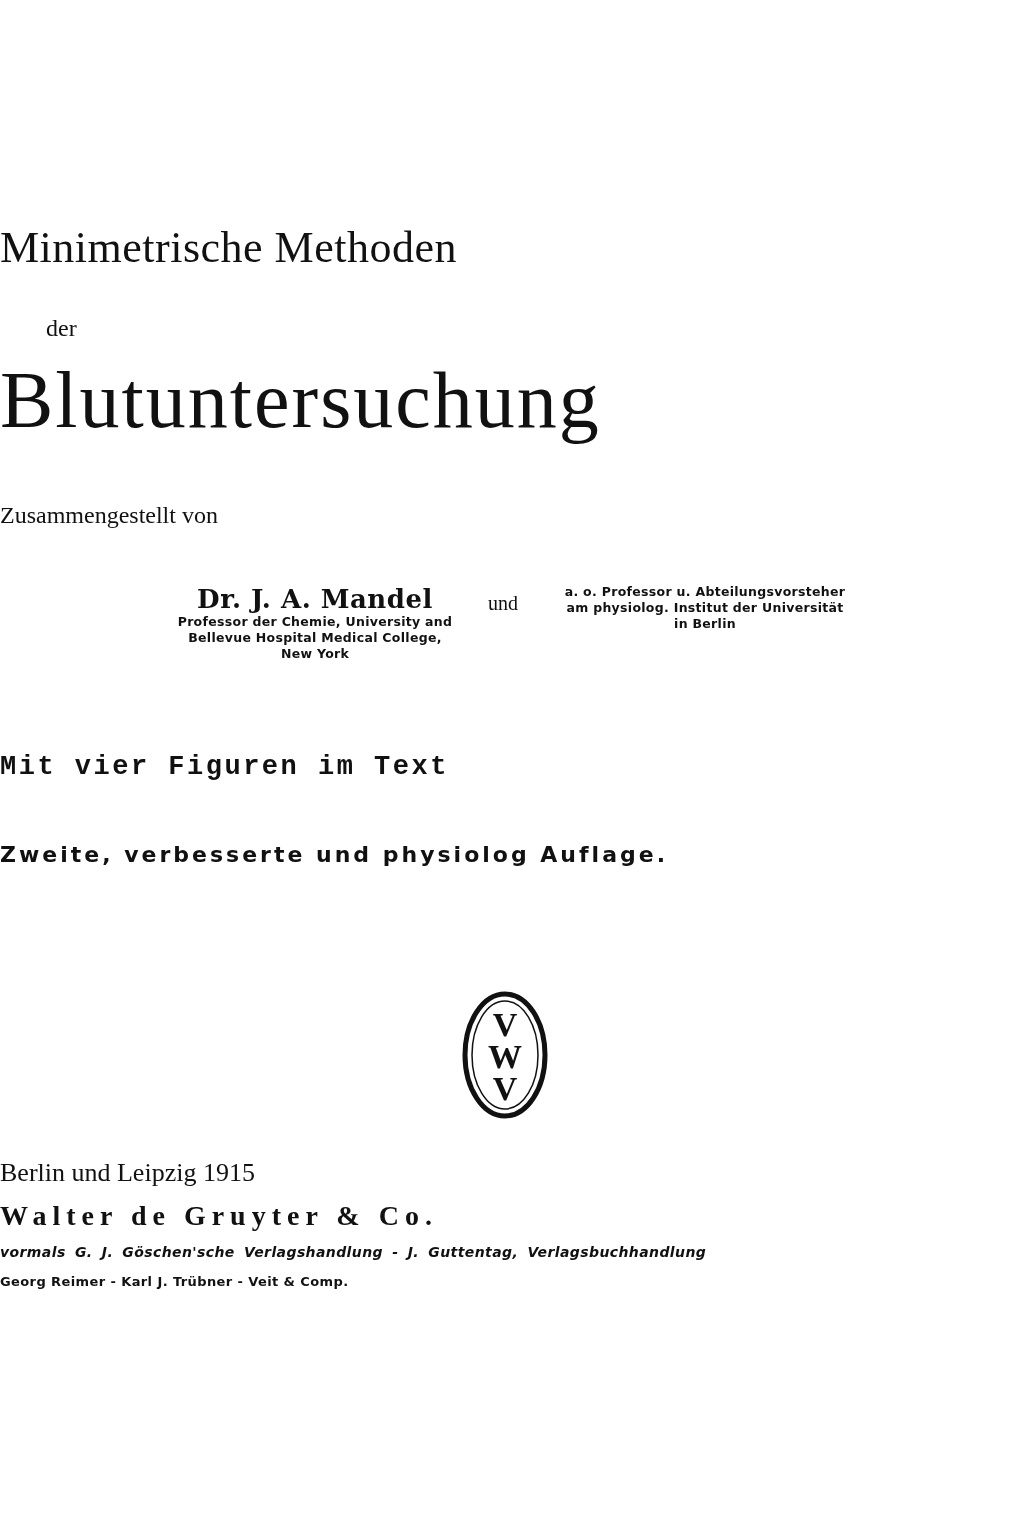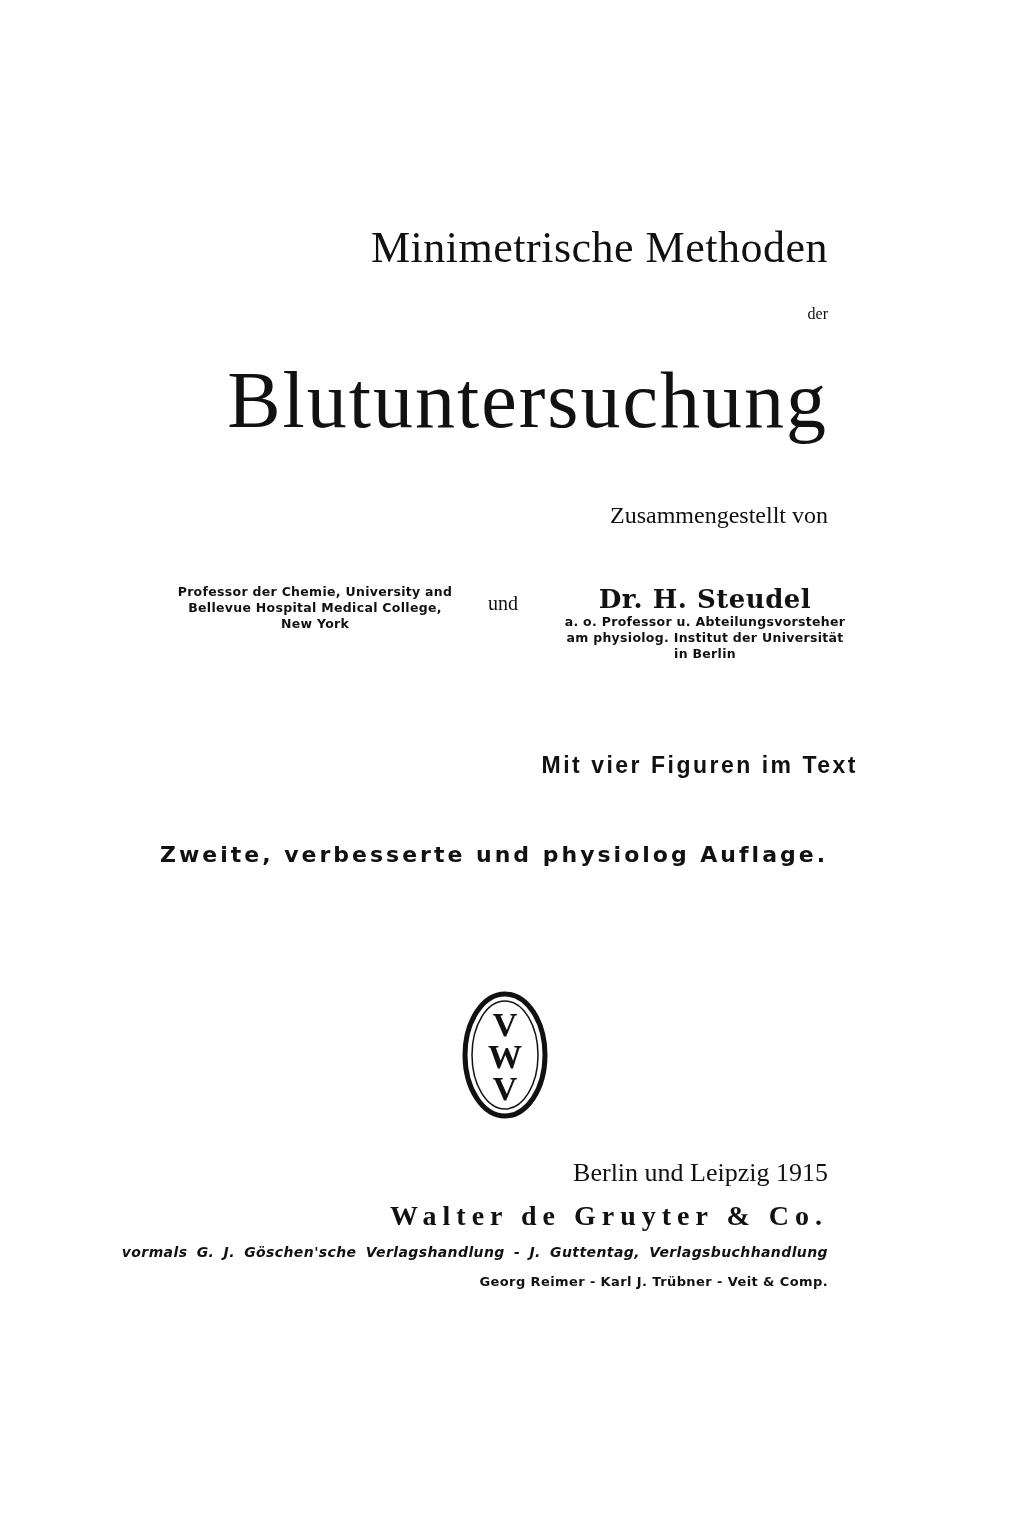--- a/index.html
+++ b/index.html
@@ -1,53 +1,53 @@
 <!DOCTYPE html>
 <html><head>
 <meta charset="utf-8">
 <style>
   html, body { margin: 0; padding: 0; background: #ffffff; }
   body { width: 1024px; height: 1521px; position: relative; overflow: hidden; color: #111; font-family: "Liberation Serif", serif; }
-  .line { position: absolute; left: 0; width: 828px; text-align: right; white-space: nowrap; }
+  .line { position: absolute; left: 0; width: 828px; text-align: left; white-space: nowrap; }
   .title1 { top: 222px; font-size: 44px; letter-spacing: 0.5px; }
-  .der { top: 305px; font-size: 16px; }
+  .der { top: 315px; font-size: 24px; padding-left: 46px; }
   .title2 { top: 355px; font-size: 80px; font-weight: normal; letter-spacing: 2px; }
   .zus { top: 502px; font-size: 24px; }
   .author { position: absolute; text-align: center; white-space: nowrap; }
   .author .name { font-size: 26px; font-weight: bold; font-family: "DejaVu Serif", serif; letter-spacing: 0.5px; }
   .author .aff { font-size: 12.5px; font-weight: bold; line-height: 16px; font-family: "DejaVu Sans", sans-serif; letter-spacing: 0.3px; }
   .a1 { left: 165px; width: 300px; top: 584px; }
   .a2 { left: 555px; width: 300px; top: 584px; }
   .und { position: absolute; left: 488px; top: 592px; font-size: 20px; }
-  .figs { top: 752px; font-size: 23px; font-weight: bold; letter-spacing: 2.5px; font-family: Liberation Sans, sans-serif; padding-left: 30px; }
+  .figs { top: 752px; font-size: 27px; font-weight: bold; letter-spacing: 2.5px; font-family: Liberation Mono, monospace; }
   .aufl { top: 842px; font-size: 22px; font-weight: bold; letter-spacing: 3px; font-family: "DejaVu Sans", sans-serif; }
   .logo { position: absolute; left: 462px; top: 990px; width: 86px; height: 130px; }
   .city { top: 1158px; font-size: 26px; }
   .pub { top: 1200px; font-size: 28px; letter-spacing: 6px; font-weight: bold; }
   .vorm { top: 1244px; font-size: 14px; font-weight: bold; font-family: "DejaVu Sans", sans-serif; letter-spacing: 0.4px; word-spacing: 4px; font-style: italic; }
   .vorm2 { top: 1274px; font-size: 13px; font-weight: bold; font-family: "DejaVu Sans", sans-serif; letter-spacing: 0.4px; }
 </style>
 </head>
 <body>
 
 <div class="line title1">Minimetrische Methoden</div>
 <div class="line der">der</div>
 <div class="line title2">Blutuntersuchung</div>
 <div class="line zus">Zusammengestellt von</div>
 
 <div class="author a1">
+  <div class="name">Dr. J. A. Mandel</div>
   <div class="aff">Professor der Chemie, University and</div>
   <div class="aff">Bellevue Hospital Medical College,</div>
   <div class="aff">New York</div>
 </div>
 
 <div class="und">und</div>
 
 <div class="author a2">
-  <div class="name">Dr. H. Steudel</div>
   <div class="aff">a. o. Professor u. Abteilungsvorsteher</div>
   <div class="aff">am physiolog. Institut der Universität</div>
   <div class="aff">in Berlin</div>
 </div>
 
 <div class="line figs">Mit vier Figuren im Text</div>
 <div class="line aufl">Zweite, verbesserte und physiolog Auflage.</div>
 
 <div class="logo">
   <svg width="86" height="130" viewBox="0 0 86 130">

